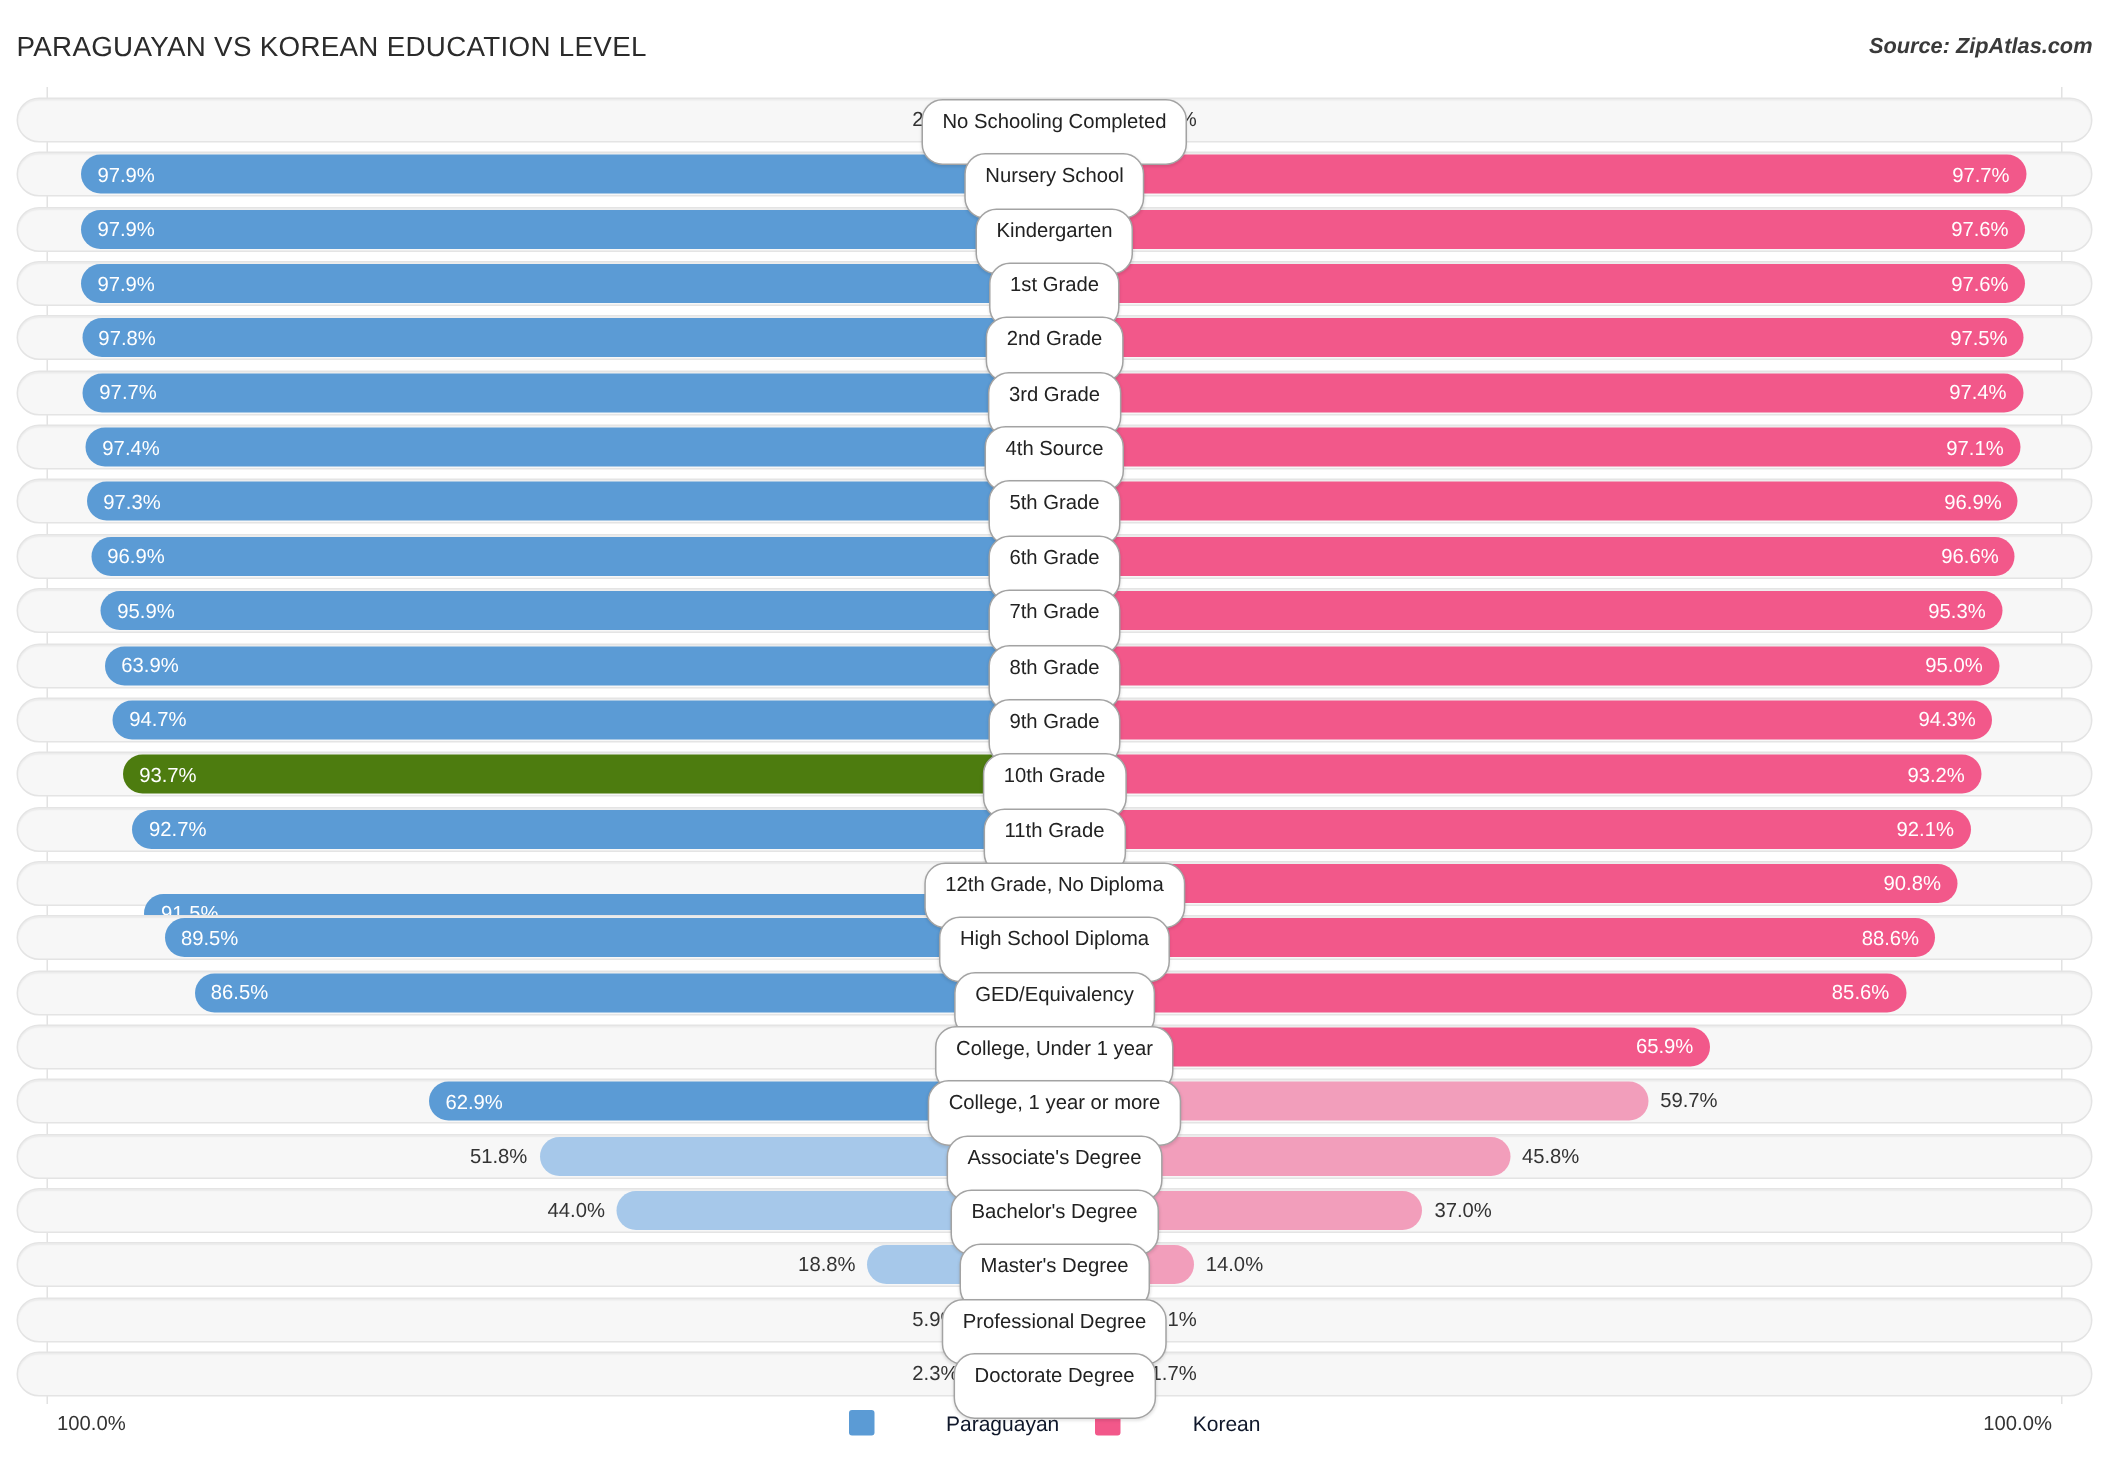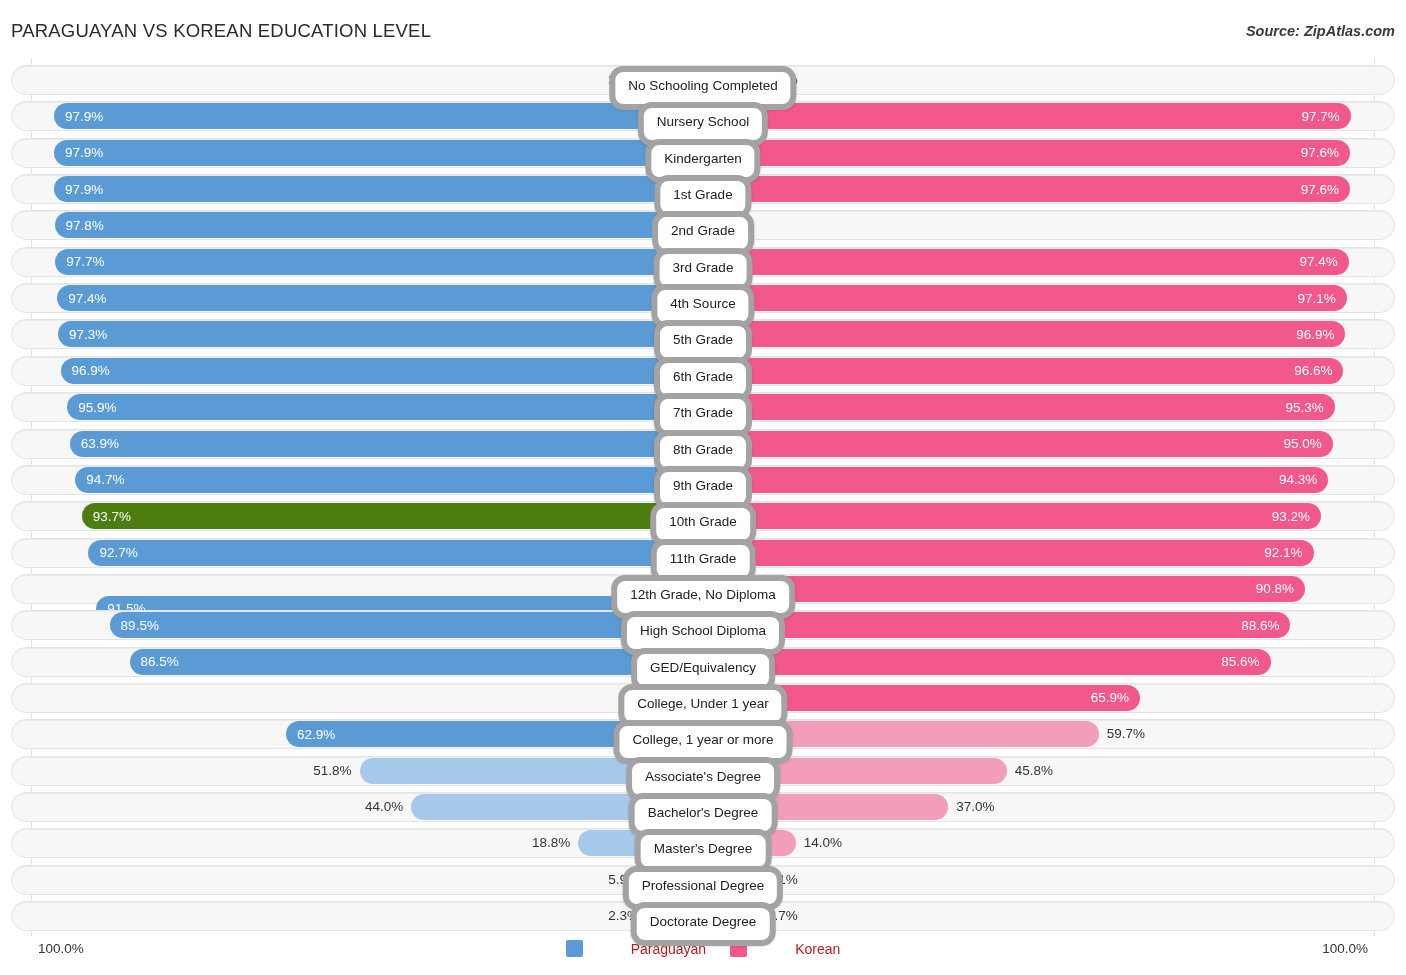--- a/index.html
+++ b/index.html
@@ -109,21 +109,21 @@
   .outval.left  { text-align: right; }
   .outval.right { text-align: left; }
 
   
   .pill {
     position: absolute;
     top: 1px;
     height: 44px;
     line-height: 27px;
     background: #ffffff;
-    border: 6px solid #a3a3a3;
+    border: 1px solid #a3a3a3;
     border-radius: 14px;
     padding: 0 13px;
     font-size: 13.5px;
     color: #222222;
     white-space: nowrap;
     left: 50%;
     transform: translateX(-50%);
     box-shadow: 0 1px 2px rgba(0,0,0,0.10);
     z-index: 5;
   }
@@ -158,21 +158,21 @@
     align-items: center;
     gap: 8px;
   }
   .swatch {
     width: 17px; height: 17px;
     border-radius: 2px;
     display: inline-block;
   }
   .legend-label {
     font-size: 14px;
-    color: #b91c1c;
+    color: #0f172a;
     white-space: nowrap;
     padding-left: 40px;
   }
 </style>
 </head>
 <body>
 
 <div id="page">
 
   <div class="header">
@@ -218,20 +218,23 @@
         </div>
         <div class="bar right" style="left: 692px; width: 647.088px; background: rgb(242, 88, 138);">
           <span class="bar-val">97.6%</span>
         </div>
         <div class="pill">1st Grade</div>
       </div>
       <div class="row" style="top: 152.4px;">
         <div class="track"></div>
         <div class="bar left" style="left: 43.586px; width: 648.414px; background: rgb(91, 155, 213);">
           <span class="bar-val">97.8%</span>
+        </div>
+        <div class="bar right" style="left: 692px; width: 646.425px; background: rgb(242, 88, 138);">
+          <span class="bar-val">97.5%</span>
         </div>
         <div class="pill">2nd Grade</div>
       </div>
       <div class="row" style="top: 188.75px;">
         <div class="track"></div>
         <div class="bar left" style="left: 44.249px; width: 647.751px; background: rgb(91, 155, 213);">
           <span class="bar-val">97.7%</span>
         </div>
         <div class="bar right" style="left: 692px; width: 645.762px; background: rgb(242, 88, 138);">
           <span class="bar-val">97.4%</span>

